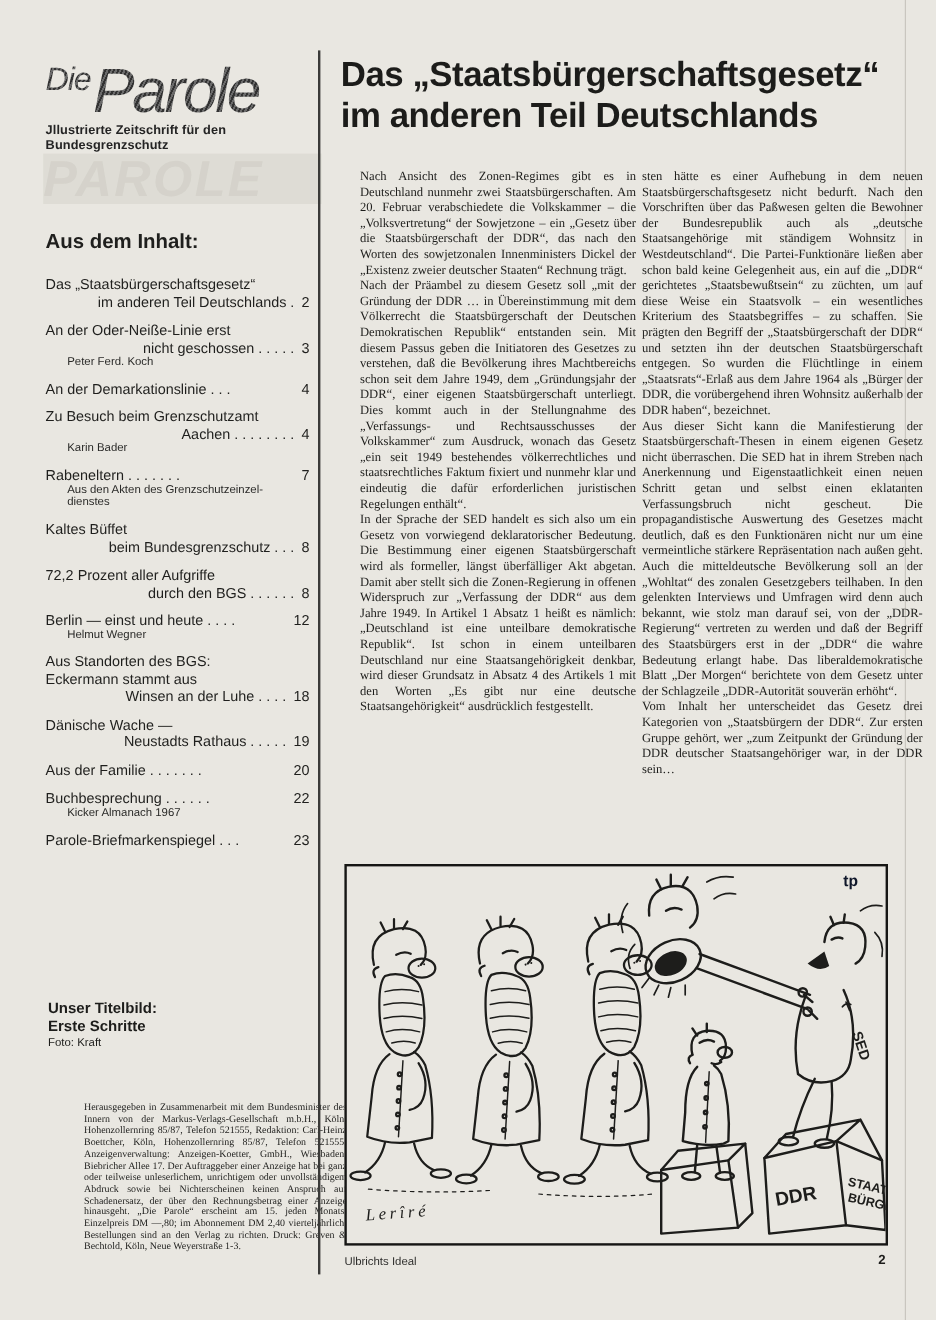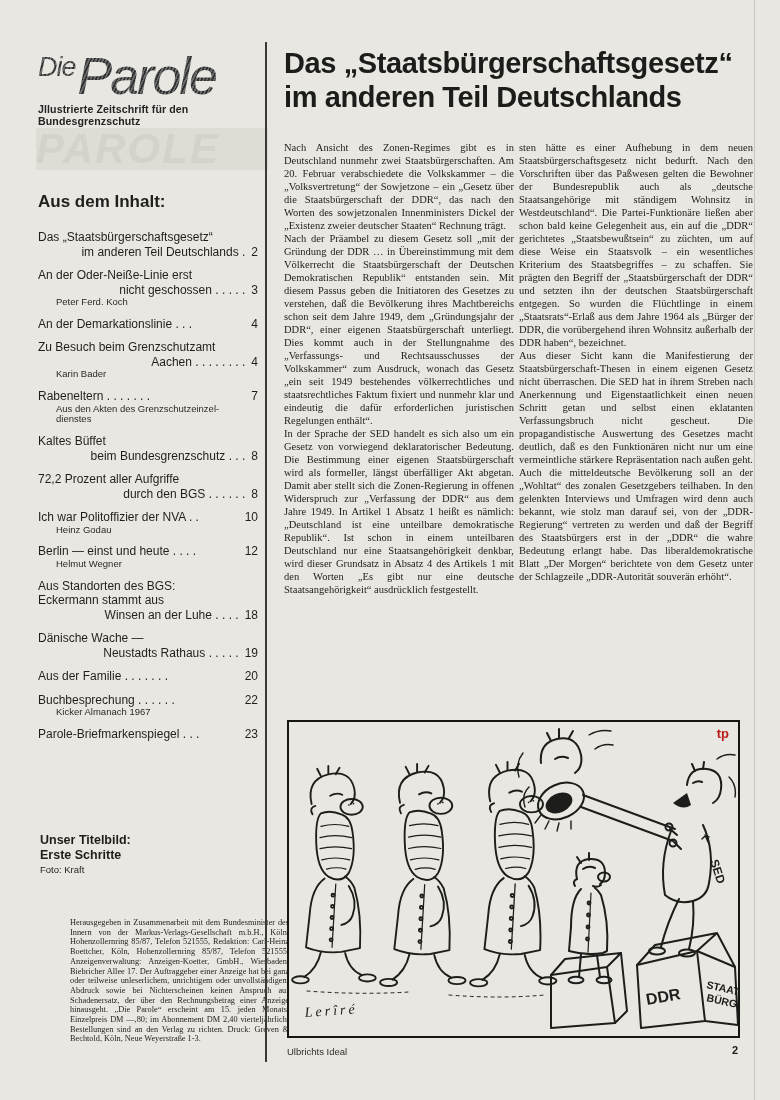--- a/index.html
+++ b/index.html
@@ -49,30 +49,30 @@
 
   
   #col-divider{position:absolute;left:265px;top:42px;width:2px;height:1020px;background:#3a3a38;}
   #page-edge{position:absolute;left:754px;top:0;width:1px;height:1100px;background:#c9c6bf;}
 
   
   #headline{position:absolute;left:284px;top:46px;width:470px;
     font-family:"Liberation Sans",sans-serif;font-weight:bold;
     font-size:29px;line-height:34px;letter-spacing:-0.4px;color:#1c1c1a;}
   .article-col{position:absolute;top:141px;height:580px;overflow:hidden;
-    font-size:10.5px;line-height:13px;text-align:justify;hyphens:auto;-webkit-hyphens:auto;}
+    font-size:10.5px;line-height:13px;text-align:justify;hyphens:auto;margin-left:16px;-webkit-hyphens:auto;}
   #article-col1{left:284px;width:230px;}
   #article-col2{left:519px;width:234px;}
   .article-col p{margin:0;}
 
   
   #cartoon-frame{position:absolute;left:287px;top:720px;width:449px;height:314px;
     border:2.5px solid #161614;background:#e9e7e1;}
-  #cartoon-tp{position:absolute;top:4px;right:9px;font-family:"Liberation Sans",sans-serif;
-    font-weight:bold;font-size:13px;color:#b91c1c;}
+  #cartoon-tp{position:absolute;top:4px;right:23px;font-family:"Liberation Sans",sans-serif;
+    font-weight:bold;font-size:13px;color:#0f172a;}
   #cartoon-svg{position:absolute;left:0;top:0;width:100%;height:100%;}
   #cartoon-caption{position:absolute;left:287px;top:1046px;
     font-family:"Liberation Sans",sans-serif;font-size:9.5px;color:#2e2e2c;}
   #page-number{position:absolute;left:700px;top:1044px;width:38px;text-align:right;
     font-family:"Liberation Sans",sans-serif;font-weight:bold;font-size:11px;color:#1d1d1b;}
 </style>
 </head>
 <body>
 
 <div id="masthead">
@@ -144,27 +144,20 @@
         <div class="toc-line">
           <span class="t">72,2 Prozent aller Aufgriffe</span>
         </div>
         <div class="toc-line ind">
           <span class="t">durch den BGS  .  .  .  .  .  .</span>
           <span class="toc-page">8</span>
         </div>
       </div>
       <div class="toc-entry">
         <div class="toc-line">
-          <span class="t">Ich war Politoffizier der NVA  .  .</span>
-          <span class="toc-page">10</span>
-        </div>
-        <div class="toc-sub">Heinz Godau</div>
-      </div>
-      <div class="toc-entry">
-        <div class="toc-line">
           <span class="t">Berlin — einst und heute .  .  .  .</span>
           <span class="toc-page">12</span>
         </div>
         <div class="toc-sub">Helmut Wegner</div>
       </div>
       <div class="toc-entry">
         <div class="toc-line">
           <span class="t">Aus Standorten des BGS:</span>
         </div>
         <div class="toc-line">
@@ -223,20 +216,21 @@
 </div>
 
 <div id="article-col1" class="article-col">
     <p lang="de">Nach Ansicht des Zonen-Regimes gibt es in Deutschland nunmehr zwei Staatsbürgerschaften. Am 20. Februar verabschiedete die Volkskammer – die „Volksvertretung“ der Sowjetzone – ein „Gesetz über die Staatsbürgerschaft der DDR“, das nach den Worten des sowjetzonalen Innenministers Dickel der „Existenz zweier deutscher Staaten“ Rechnung trägt.</p>
     <p lang="de">Nach der Präambel zu diesem Gesetz soll „mit der Gründung der DDR … in Übereinstimmung mit dem Völkerrecht die Staatsbürgerschaft der Deutschen Demokratischen Republik“ entstanden sein. Mit diesem Passus geben die Initiatoren des Gesetzes zu verstehen, daß die Bevölkerung ihres Machtbereichs schon seit dem Jahre 1949, dem „Gründungsjahr der DDR“, einer eigenen Staatsbürgerschaft unterliegt. Dies kommt auch in der Stellungnahme des „Verfassungs- und Rechtsausschusses der Volkskammer“ zum Ausdruck, wonach das Gesetz „ein seit 1949 bestehendes völkerrechtliches und staatsrechtliches Faktum fixiert und nunmehr klar und eindeutig die dafür erforderlichen juristischen Regelungen enthält“.</p>
     <p lang="de">In der Sprache der SED handelt es sich also um ein Gesetz von vorwiegend deklaratorischer Bedeutung. Die Bestimmung einer eigenen Staatsbürgerschaft wird als formeller, längst überfälliger Akt abgetan. Damit aber stellt sich die Zonen-Regierung in offenen Widerspruch zur „Verfassung der DDR“ aus dem Jahre 1949. In Artikel 1 Absatz 1 heißt es nämlich: „Deutschland ist eine unteilbare demokratische Republik“. Ist schon in einem unteilbaren Deutschland nur eine Staatsangehörigkeit denkbar, wird dieser Grundsatz in Absatz 4 des Artikels 1 mit den Worten „Es gibt nur eine deutsche Staatsangehörigkeit“ ausdrücklich festgestellt.</p>
   </div>
 <div id="article-col2" class="article-col">
     <p lang="de">sten hätte es einer Aufhebung in dem neuen Staatsbürgerschaftsgesetz nicht bedurft. Nach den Vorschriften über das Paßwesen gelten die Bewohner der Bundesrepublik auch als „deutsche Staatsangehörige mit ständigem Wohnsitz in Westdeutschland“. Die Partei-Funktionäre ließen aber schon bald keine Gelegenheit aus, ein auf die „DDR“ gerichtetes „Staatsbewußtsein“ zu züchten, um auf diese Weise ein Staatsvolk – ein wesentliches Kriterium des Staatsbegriffes – zu schaffen. Sie prägten den Begriff der „Staatsbürgerschaft der DDR“ und setzten ihn der deutschen Staatsbürgerschaft entgegen. So wurden die Flüchtlinge in einem „Staatsrats“-Erlaß aus dem Jahre 1964 als „Bürger der DDR, die vorübergehend ihren Wohnsitz außerhalb der DDR haben“, bezeichnet.</p>
     <p lang="de">Aus dieser Sicht kann die Manifestierung der Staatsbürgerschaft-Thesen in einem eigenen Gesetz nicht überraschen. Die SED hat in ihrem Streben nach Anerkennung und Eigenstaatlichkeit einen neuen Schritt getan und selbst einen eklatanten Verfassungsbruch nicht gescheut. Die propagandistische Auswertung des Gesetzes macht deutlich, daß es den Funktionären nicht nur um eine vermeintliche stärkere Repräsentation nach außen geht. Auch die mitteldeutsche Bevölkerung soll an der „Wohltat“ des zonalen Gesetzgebers teilhaben. In den gelenkten Interviews und Umfragen wird denn auch bekannt, wie stolz man darauf sei, von der „DDR-Regierung“ vertreten zu werden und daß der Begriff des Staatsbürgers erst in der „DDR“ die wahre Bedeutung erlangt habe. Das liberaldemokratische Blatt „Der Morgen“ berichtete von dem Gesetz unter der Schlagzeile „DDR-Autorität souverän erhöht“.</p>
+    <p lang="de">Vom Inhalt her unterscheidet das Gesetz drei Kategorien von „Staatsbürgern der DDR“. Zur ersten Gruppe gehört, wer „zum Zeitpunkt der Gründung der DDR deutscher Staatsangehöriger war, in der DDR sein…</p>
   </div>
 
 <div id="cartoon-frame">
   <svg id="cartoon-svg" viewBox="0 0 449 312">
     <g stroke="#1d1d1b" stroke-width="2" fill="none" stroke-linecap="round" stroke-linejoin="round">
 
       <defs>
         <g id="wk">
           <path d="M20,42 Q14,16 38,10 Q62,5 66,26 Q68,36 62,42"></path>
           <path d="M30,12 L26,4 M38,9 L38,1 M46,10 L50,3"></path>

